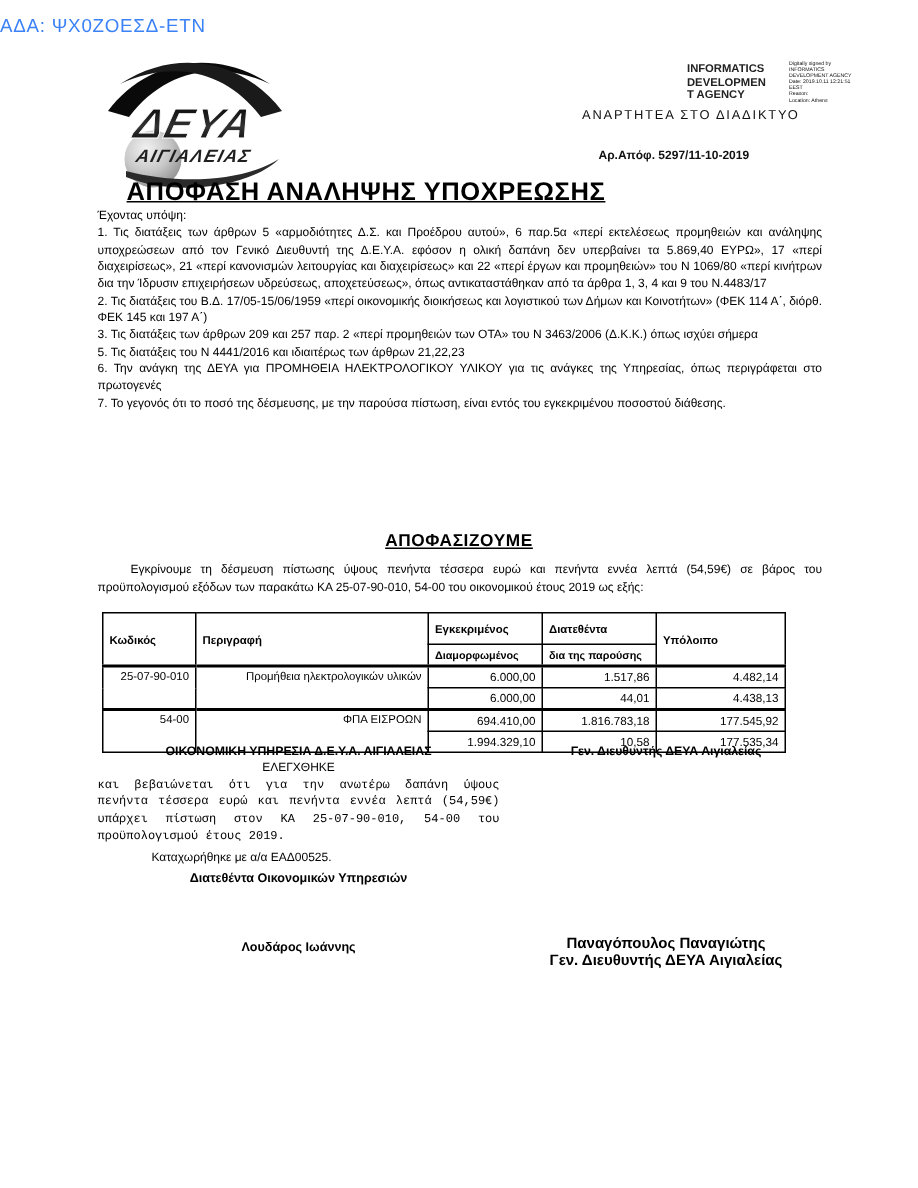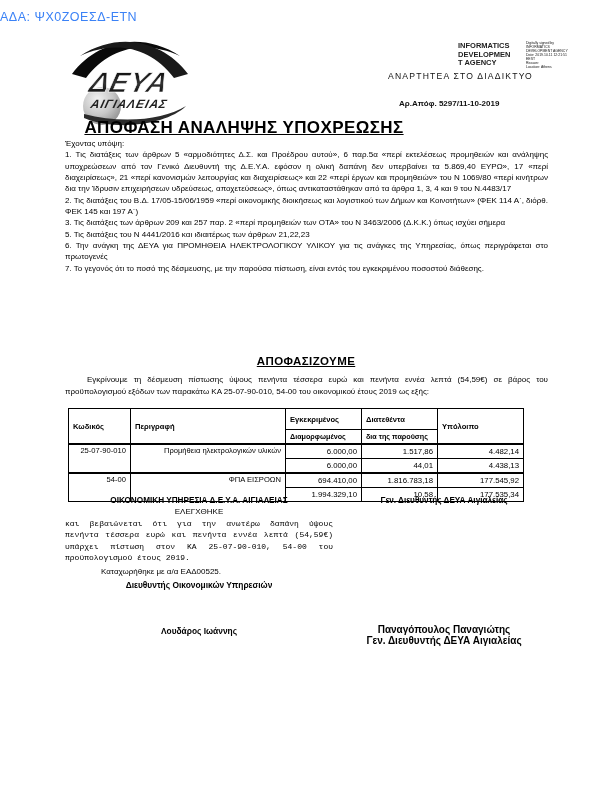--- a/index.html
+++ b/index.html
@@ -155,20 +155,20 @@
       <td class="num thin">177.535,34</td>
     </tr>
   </tbody>
     </table>
 
   <div class="abs f-left-title">ΟΙΚΟΝΟΜΙΚΗ ΥΠΗΡΕΣΙΑ Δ.Ε.Υ.Α. ΑΙΓΙΑΛΕΙΑΣ</div>
   <div class="abs f-right-title">Γεν. Διευθυντής ΔΕΥΑ Αιγιαλείας</div>
   <div class="abs f-checked">ΕΛΕΓΧΘΗΚΕ</div>
   <div class="abs f-certify">και βεβαιώνεται ότι για την ανωτέρω δαπάνη ύψους πενήντα τέσσερα ευρώ και πενήντα εννέα λεπτά (54,59€) υπάρχει πίστωση στον ΚΑ 25-07-90-010, 54-00 του προϋπολογισμού έτους 2019.</div>
   <div class="abs f-registered">Καταχωρήθηκε με α/α ΕΑΔ00525.</div>
-  <div class="abs f-left-role">Διευθυντής Οικονομικών Υπηρεσιών</div>
+  <div class="abs f-left-role">Διατεθέντα Οικονομικών Υπηρεσιών</div>
   <div class="abs f-left-name">Λουδάρος Ιωάννης</div>
   <div class="abs f-right-name">
     <div>Παναγόπουλος Παναγιώτης</div>
     <div>Γεν. Διευθυντής ΔΕΥΑ Αιγιαλείας</div>
   </div>
 
 </div>
 
 </body></html>

